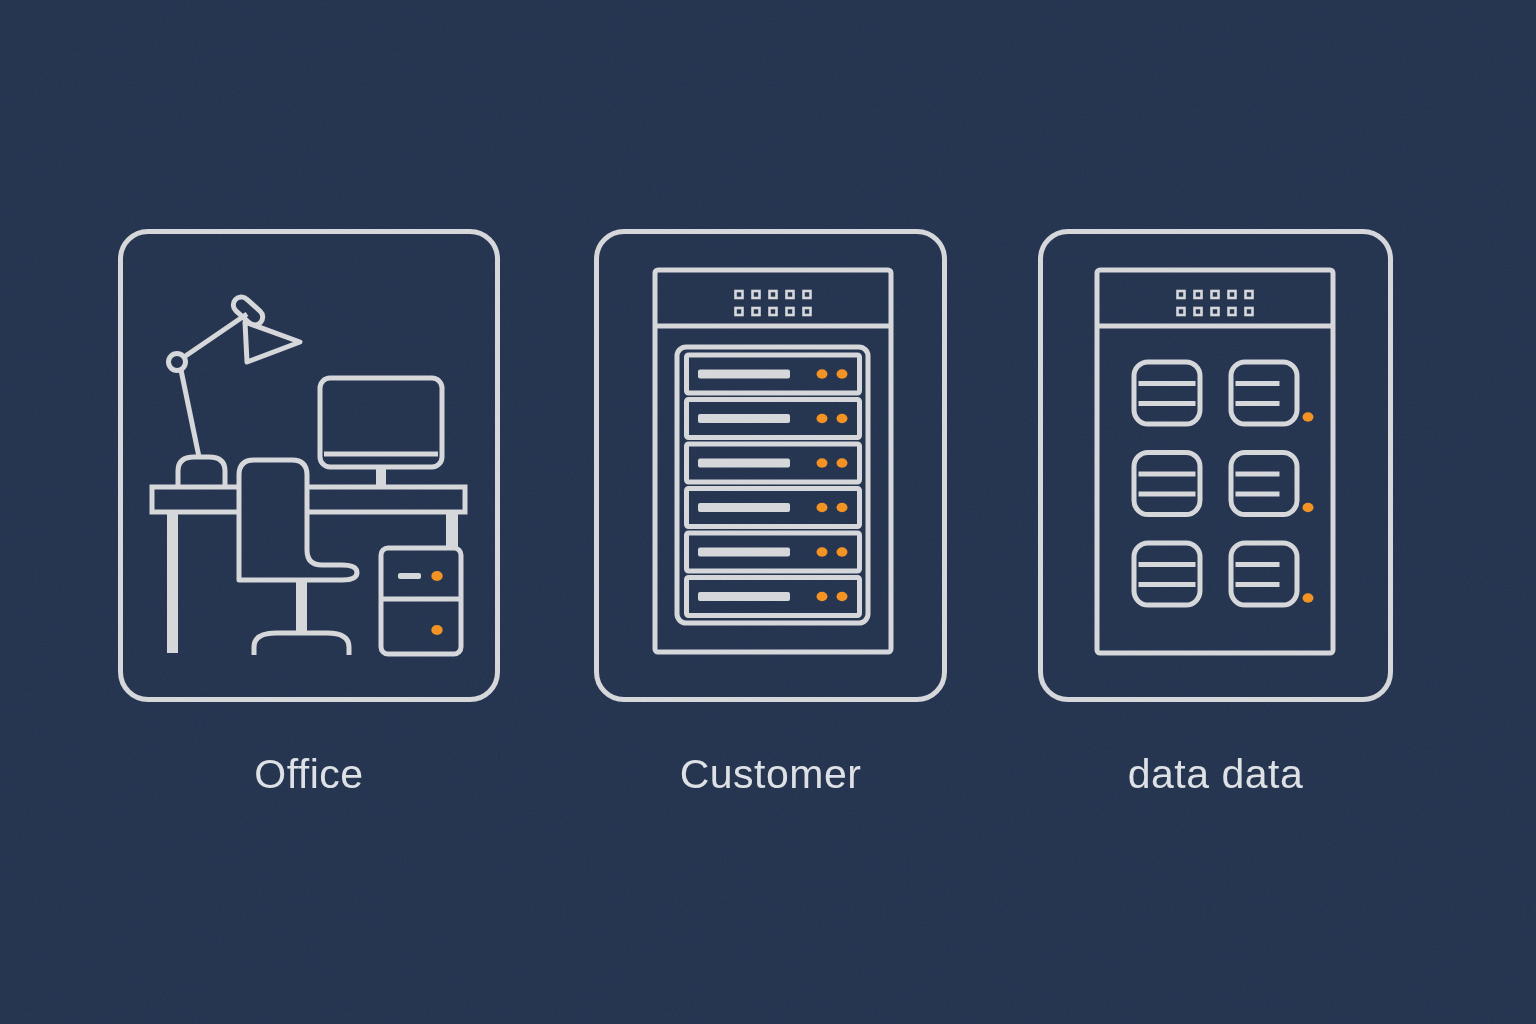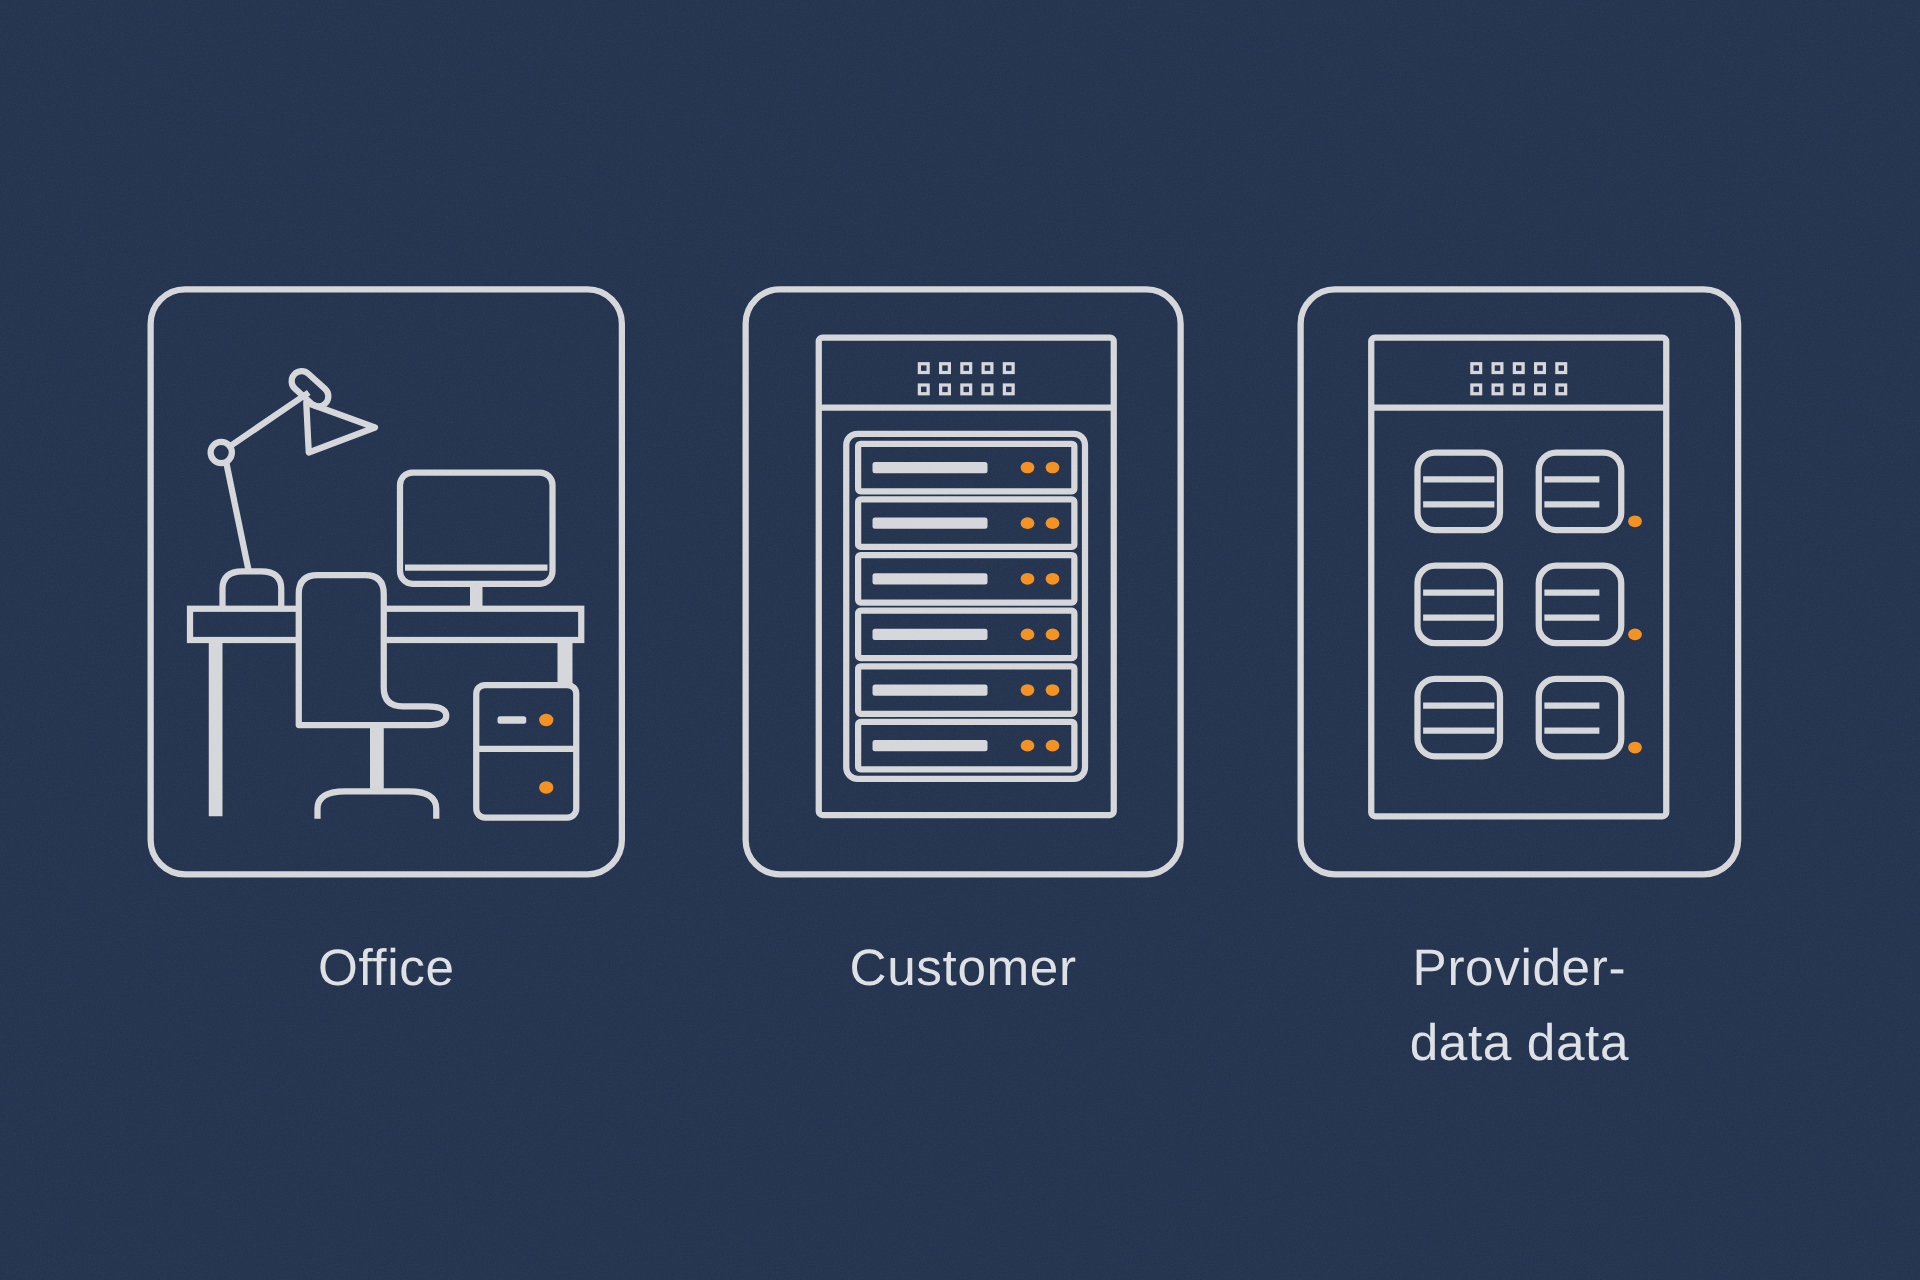--- a/index.html
+++ b/index.html
@@ -174,21 +174,20 @@
     </g>
   </svg>
 
   <div class="label label-customer">
     <span>Customer</span>
   </div>
   <div class="label label-office">
     <span>Office</span>
   </div>
   <div class="label label-provider">
-    <div>Provider-</div>
     <div>data data</div>
   </div>
 
   <svg class="grain">
     <filter id="grainF">
       <feTurbulence type="fractalNoise" baseFrequency="0.8" numOctaves="2" stitchTiles="stitch"></feTurbulence>
       <feColorMatrix type="saturate" values="0"></feColorMatrix>
     </filter>
     <rect width="100%" height="100%" filter="url(#grainF)"></rect>
   </svg>

